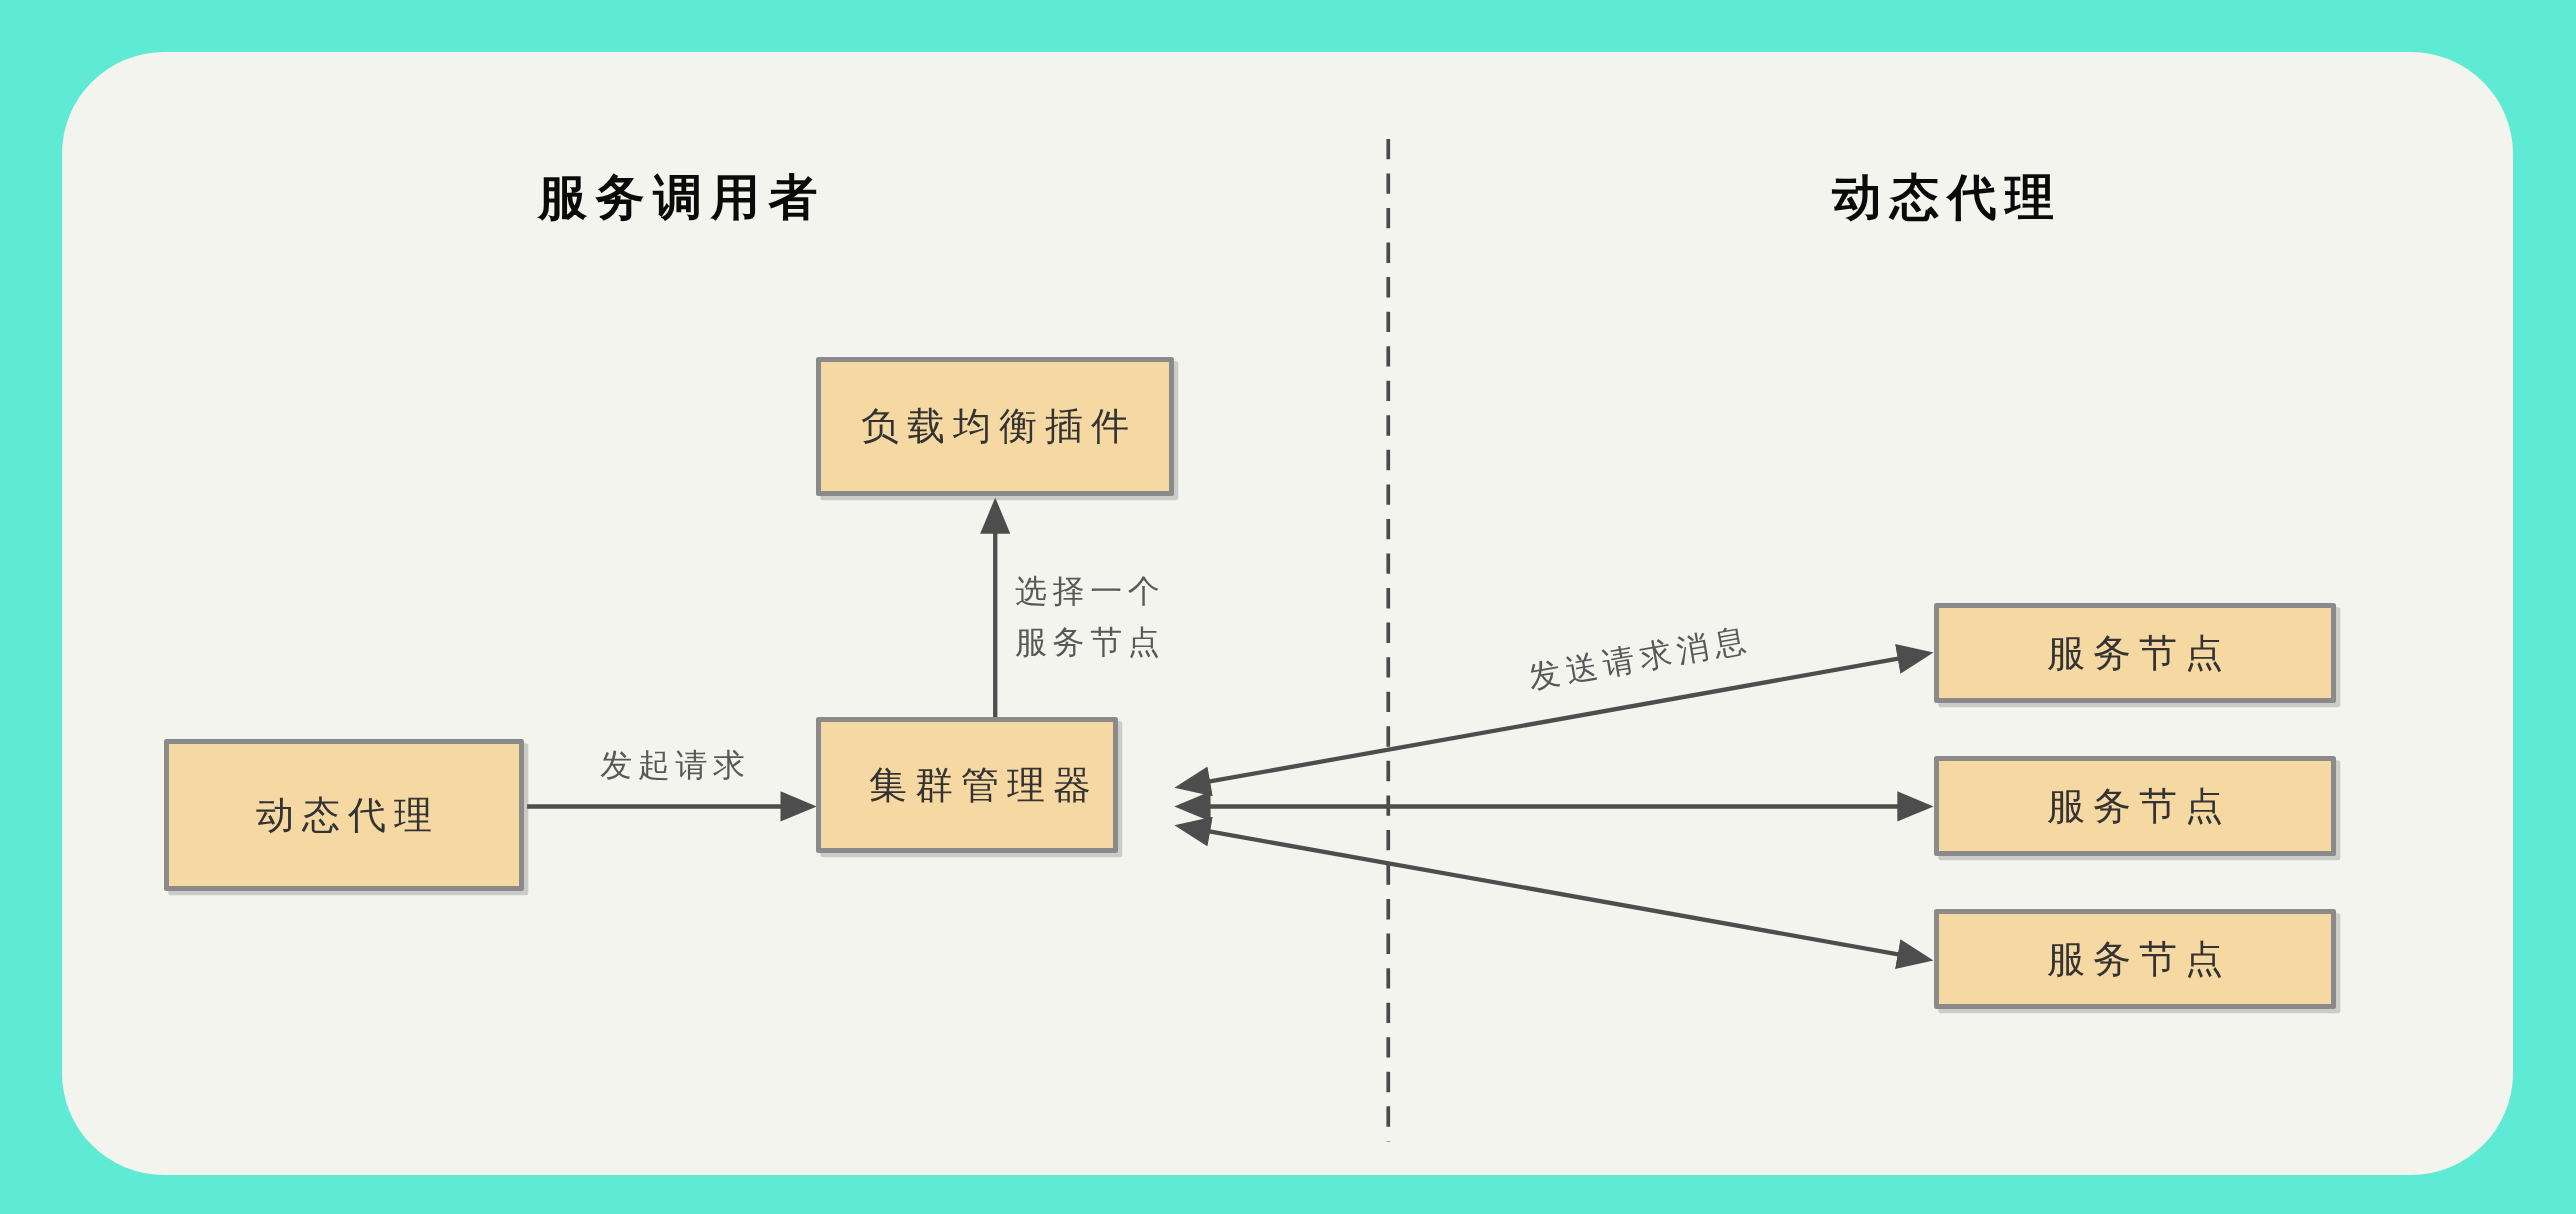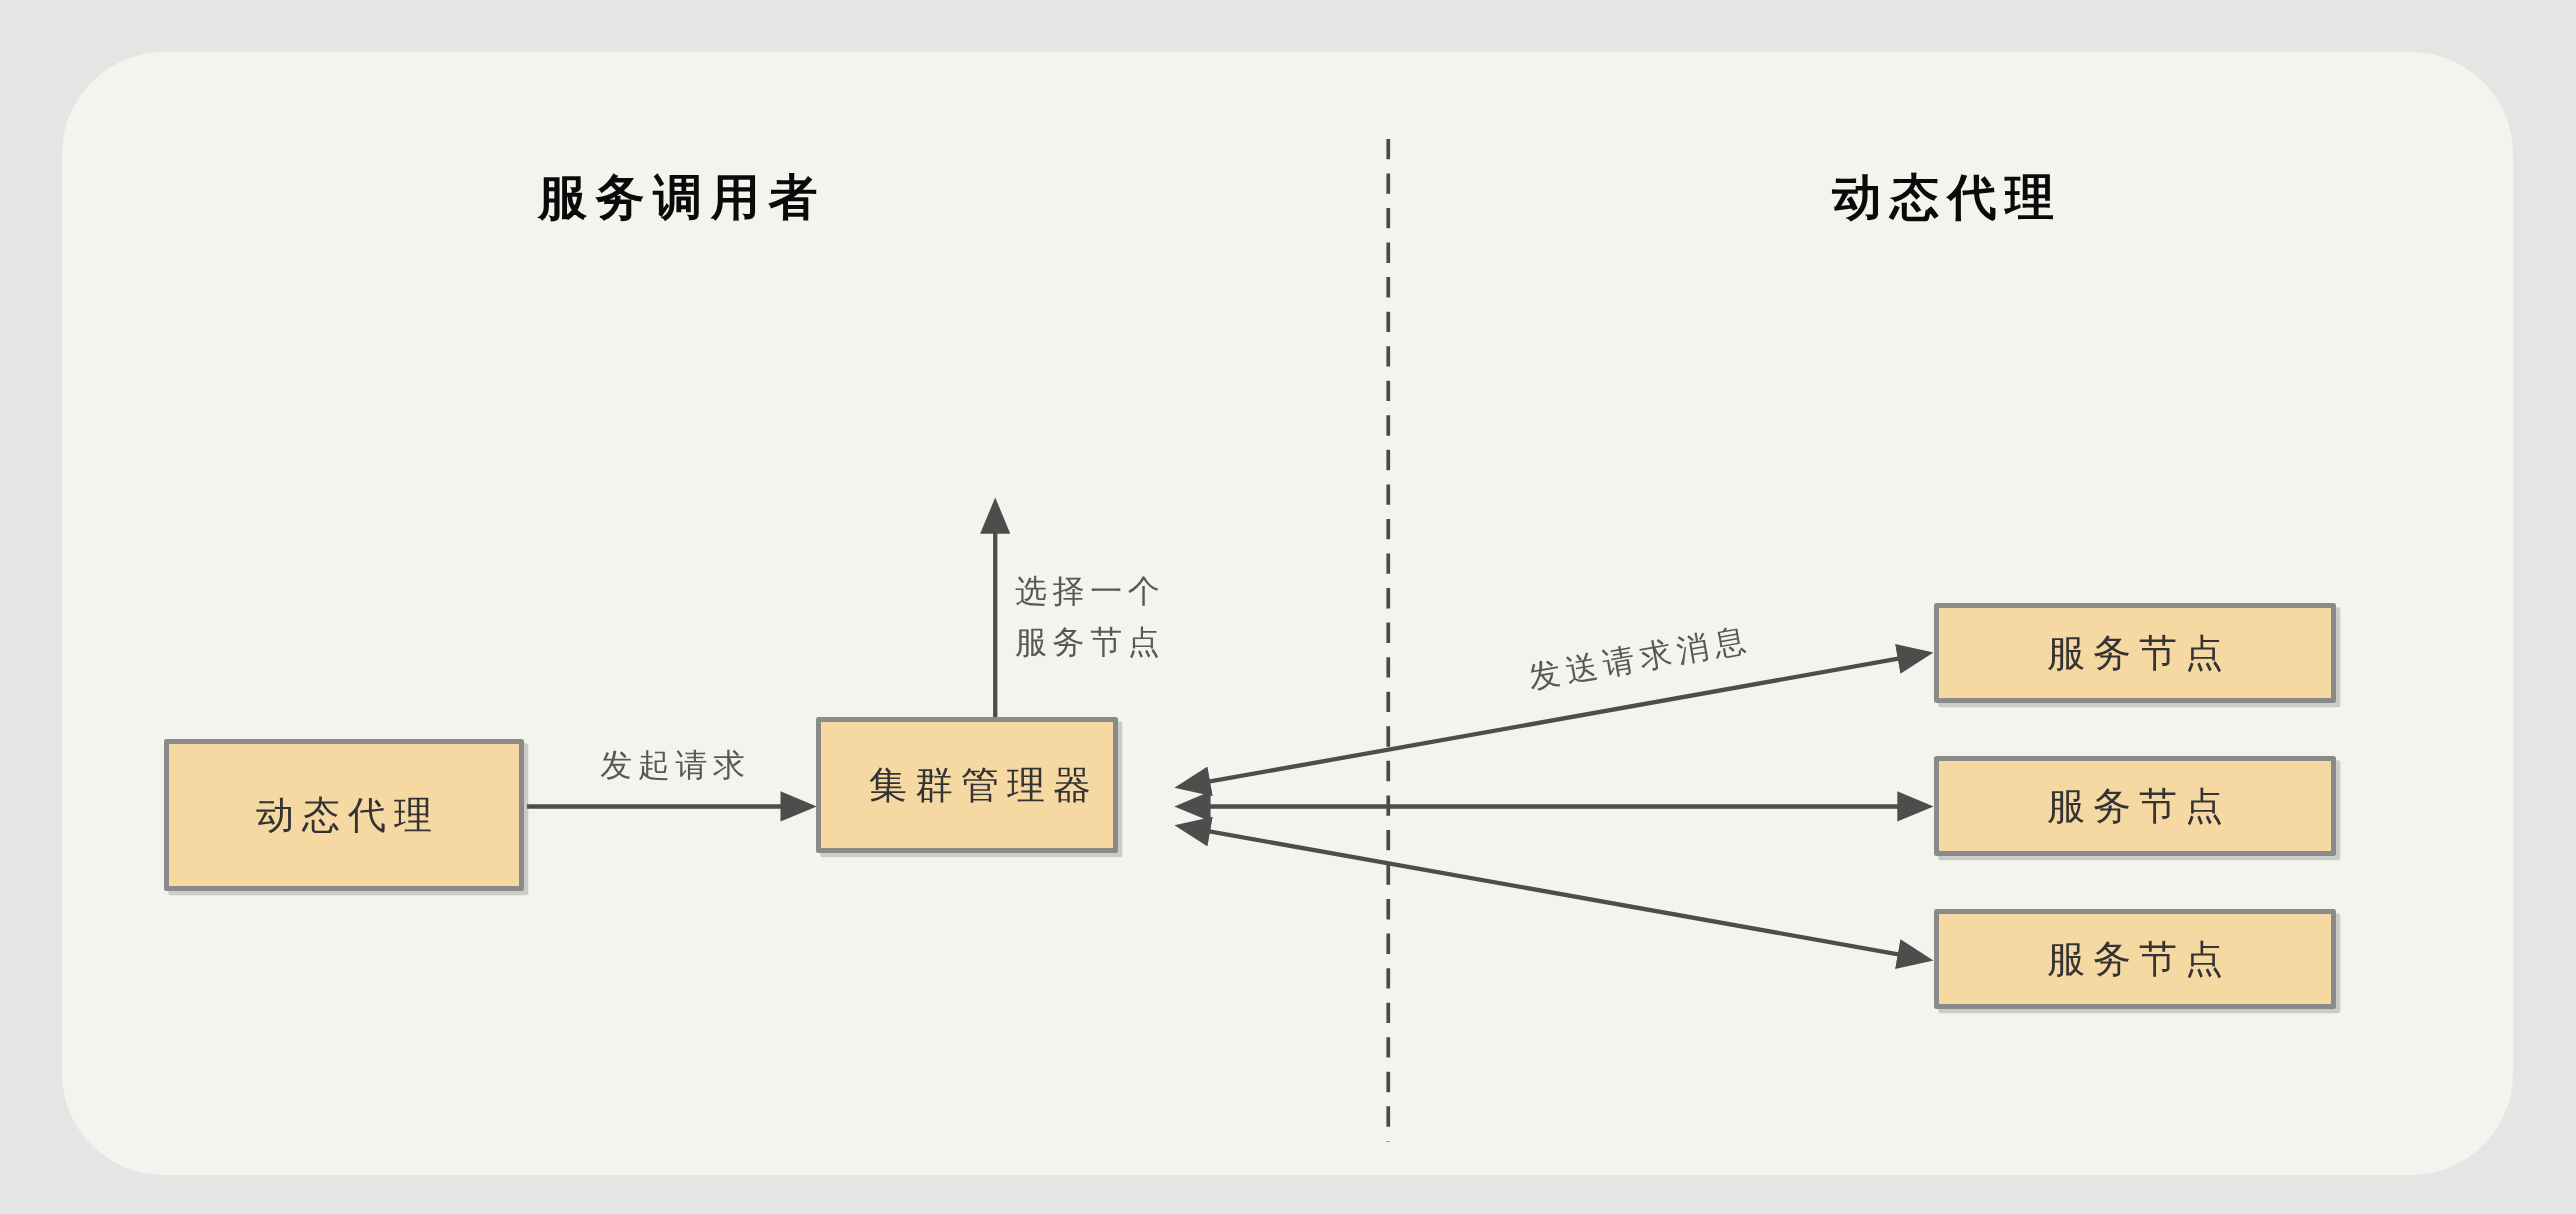--- a/index.html
+++ b/index.html
@@ -4,21 +4,21 @@
 <style>
   html, body {
     margin: 0;
     padding: 0;
     background: #ffffff;
   }
   .stage {
     position: relative;
     width: 2576px;
     height: 1215px;
-    background: #e5e5e5;
+    background: #5eead4;
     overflow: hidden;
     font-family: "Liberation Sans", "DejaVu Sans", sans-serif;
   }
   .card {
     position: absolute;
     left: 62px;
     top: 52px;
     width: 2451px;
     height: 1123px;
     background: #f4f4ef;
@@ -127,20 +127,21 @@
 
     <line x1="1913" y1="1307" x2="3124" y2="1307" stroke="#4d4d4d" stroke-width="7" marker-start="url(#ah)" marker-end="url(#ah)"></line>
 
     <line x1="1913" y1="1339" x2="3124" y2="1555" stroke="#4d4d4d" stroke-width="7" marker-start="url(#ah)" marker-end="url(#ah)"></line>
   </svg>
 
   <div class="section-title title-left">服务调用者</div>
 
   <div class="section-title title-right">动态代理</div>
 
+  <div class="node node-lb">负载均衡插件</div>
 
   <div class="node node-dp">动态代理</div>
 
   <div class="node node-cm">集群管理器</div>
 
   <div class="node node-sn1">服务节点</div>
 
   <div class="node node-sn2">服务节点</div>
 
   <div class="node node-sn3">服务节点</div>

